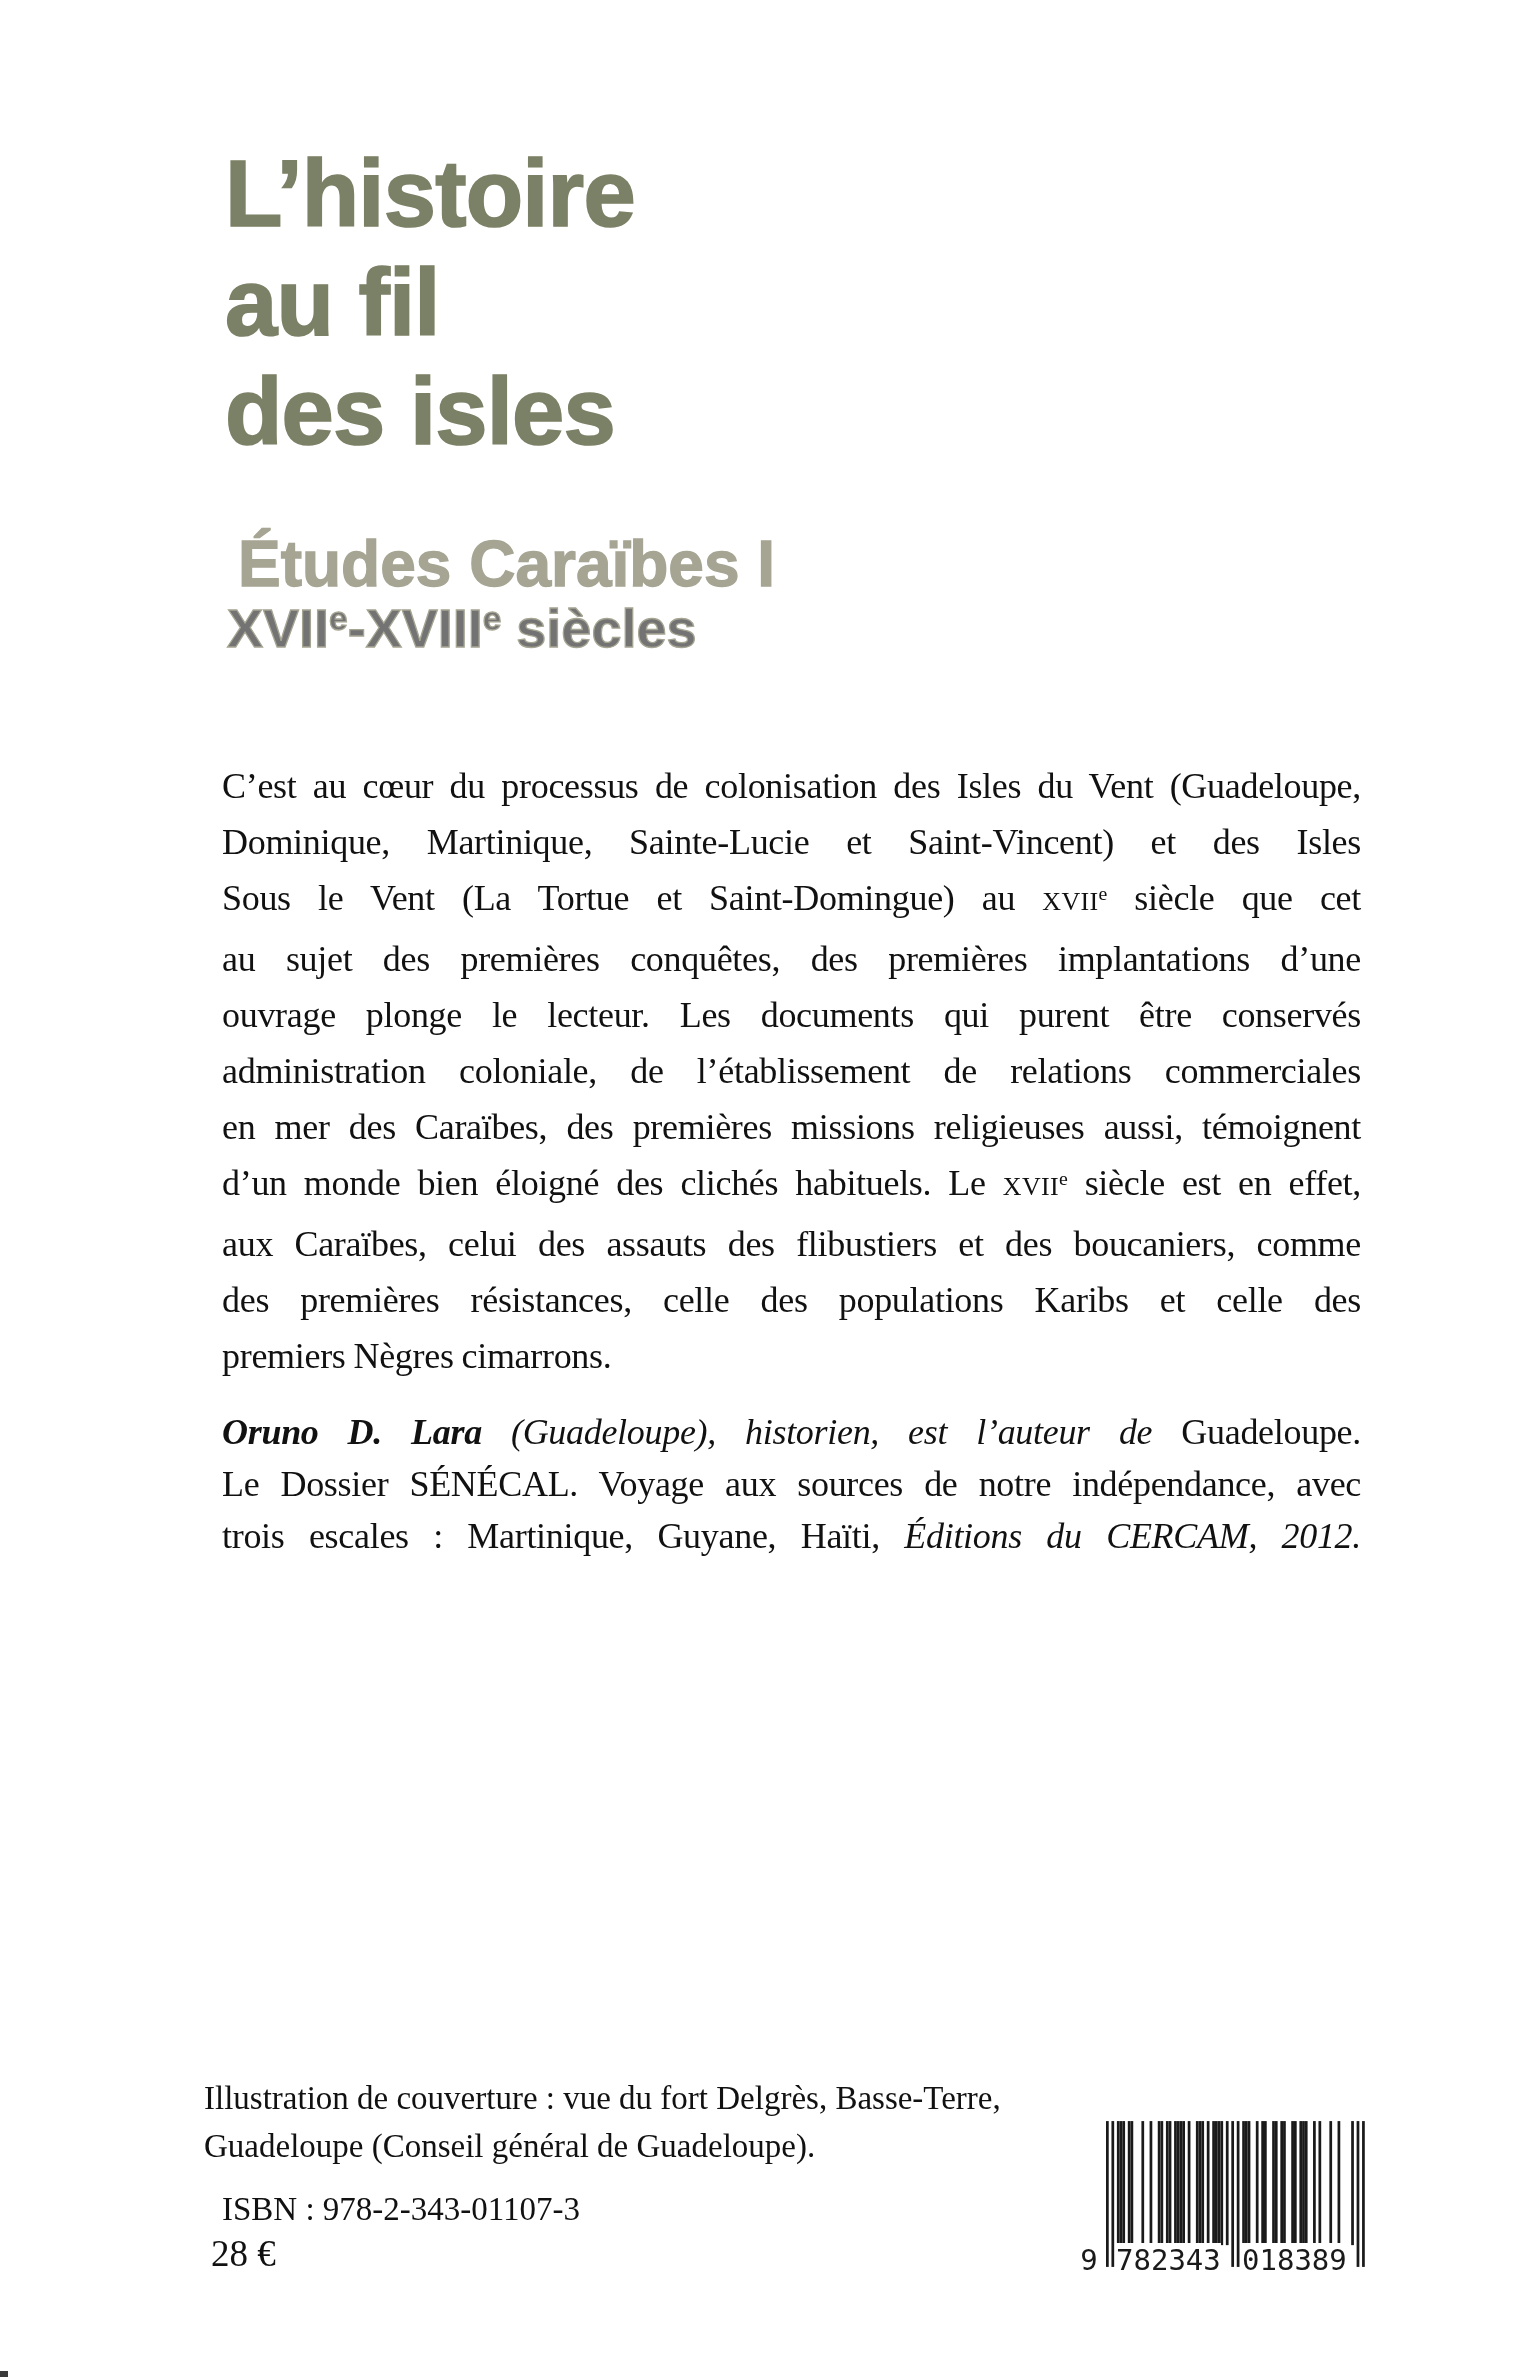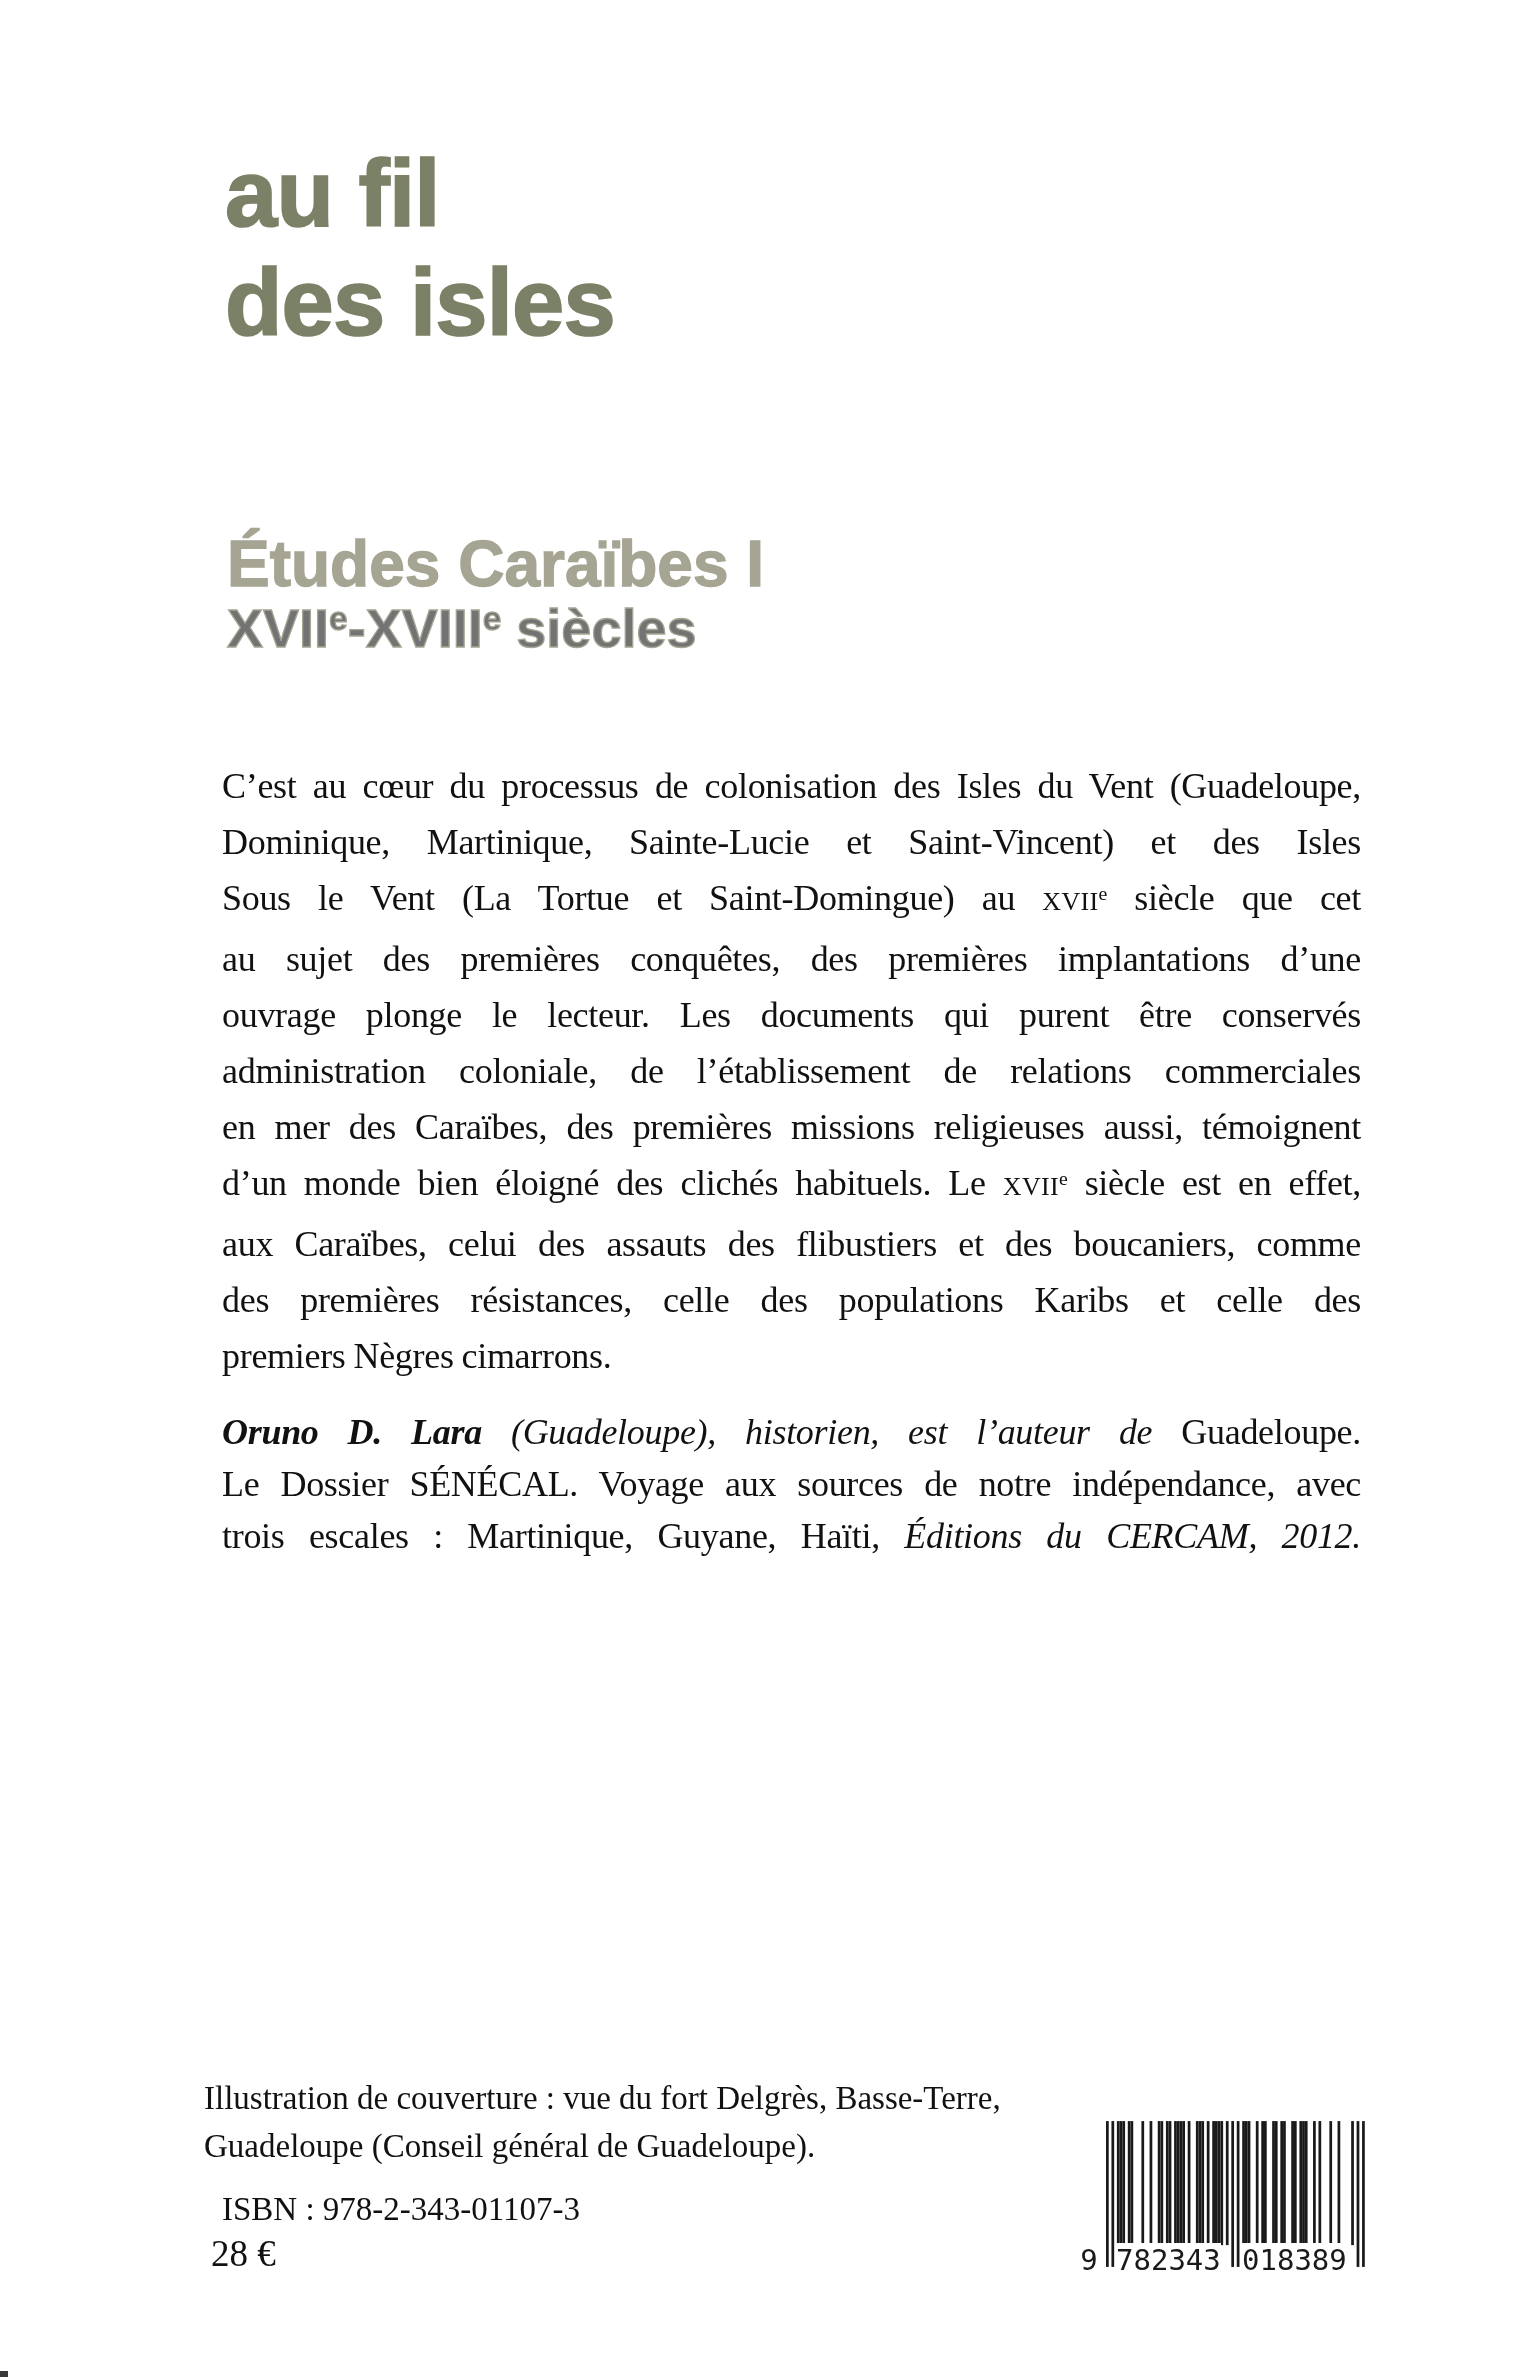--- a/index.html
+++ b/index.html
@@ -12,21 +12,21 @@
   
   .book-title{
     left:225px;top:139px;
     font-family:"Liberation Sans", sans-serif;
     font-weight:700;font-size:94px;line-height:109px;
     color:#7b8166;-webkit-text-stroke:1.7px #7b8166;
     letter-spacing:-0.8px;white-space:nowrap;
   }
   
   .series1{
-    left:227px;top:531px;
+    left:238px;top:531px;
     font-family:"Liberation Sans", sans-serif;
     font-weight:700;font-size:64px;line-height:67px;
     color:#a6a593;-webkit-text-stroke:1.3px #a6a593;
     letter-spacing:0px;white-space:nowrap;
   }
   .series2{
     left:227px;top:599px;
     font-family:"Liberation Sans", sans-serif;
     font-weight:700;font-size:54px;line-height:59px;
     color:#737373;-webkit-text-stroke:1.3px #a6a593;
@@ -74,20 +74,21 @@
   .bc-d0{left:-1.7px;}
   .bc-d1{left:34px;}
   .bc-d2{left:160px;}
 
   .corner-mark{left:0;top:2371px;width:8.4px;height:6.7px;background:#3a3a3a;}
 </style>
 </head>
 <body>
 
 <div class="abs book-title">
+  <div>L’histoire</div>
   <div>au fil</div>
   <div>des isles</div>
 </div>
 
 <div class="abs series1">Études Caraïbes I</div>
 <div class="abs series2"><span>XVII</span><span class="sup2">e</span><span>-XVIII</span><span class="sup2">e</span><span> siècles</span></div>
 
 <div class="abs description">
     <div class="line"><span>C’est au cœur du processus de colonisation des Isles du Vent (Guadeloupe,</span></div>
     <div class="line"><span>Dominique, Martinique, Sainte-Lucie et Saint-Vincent) et des Isles</span></div>

